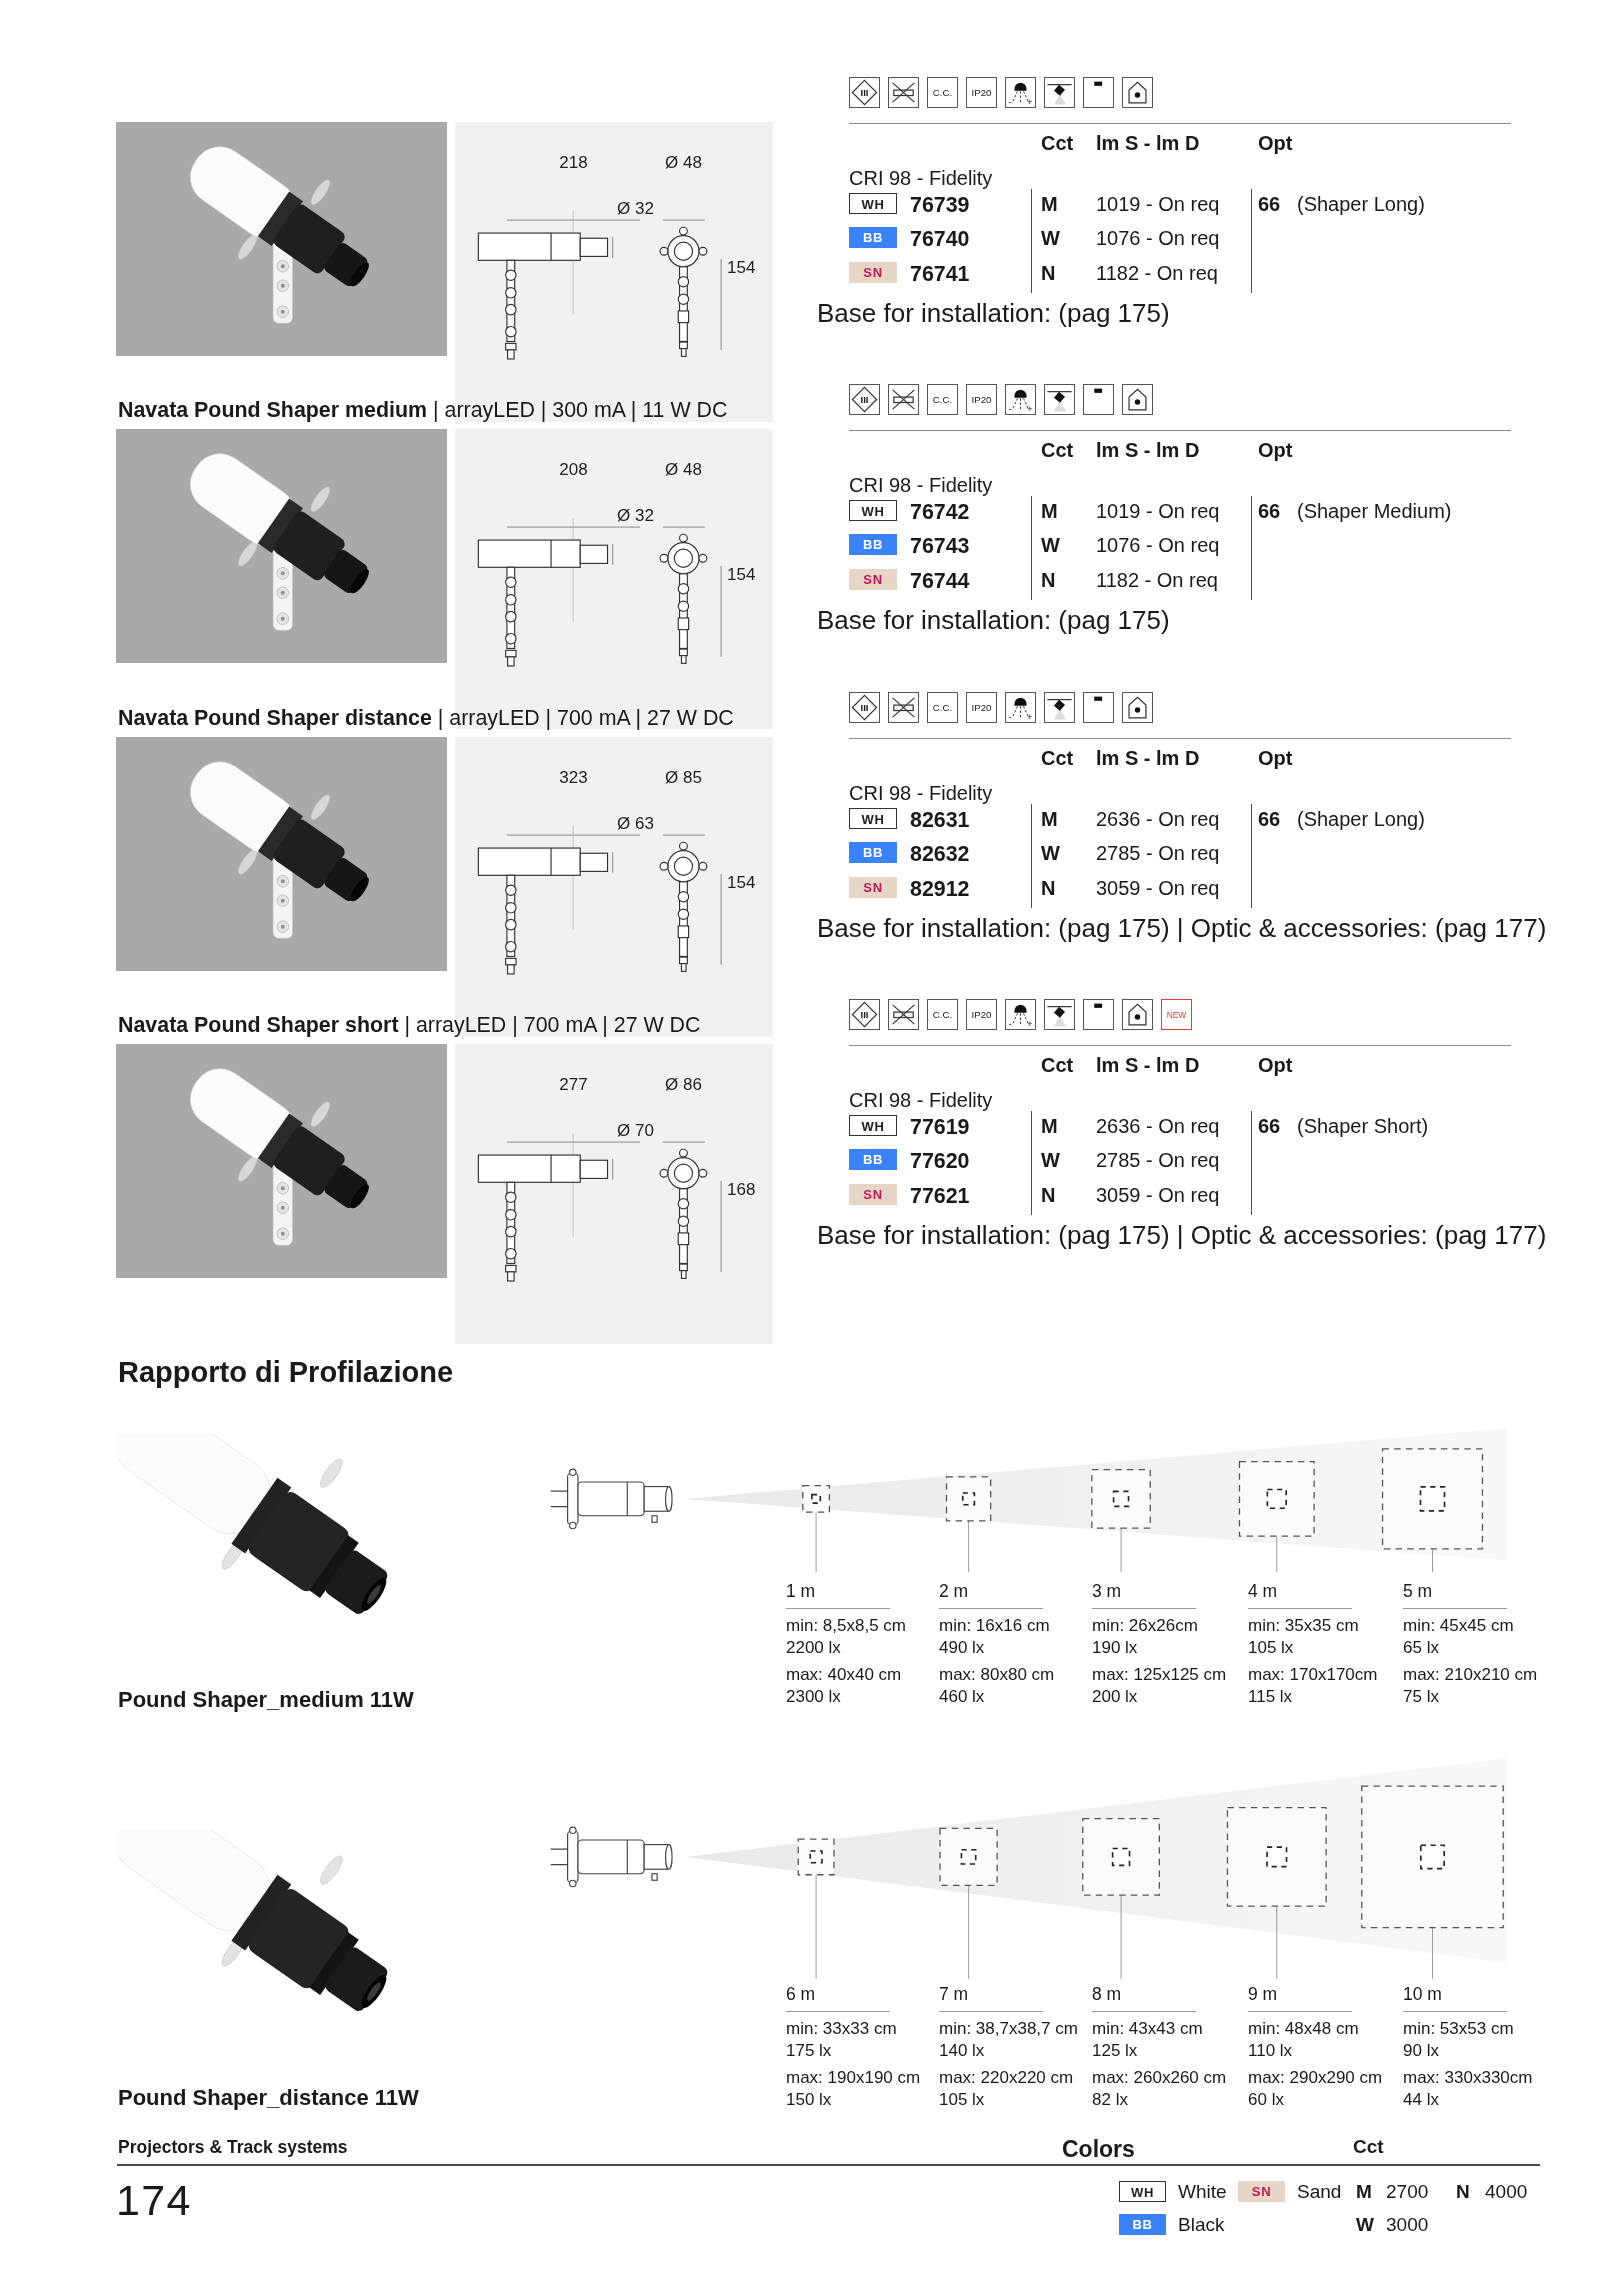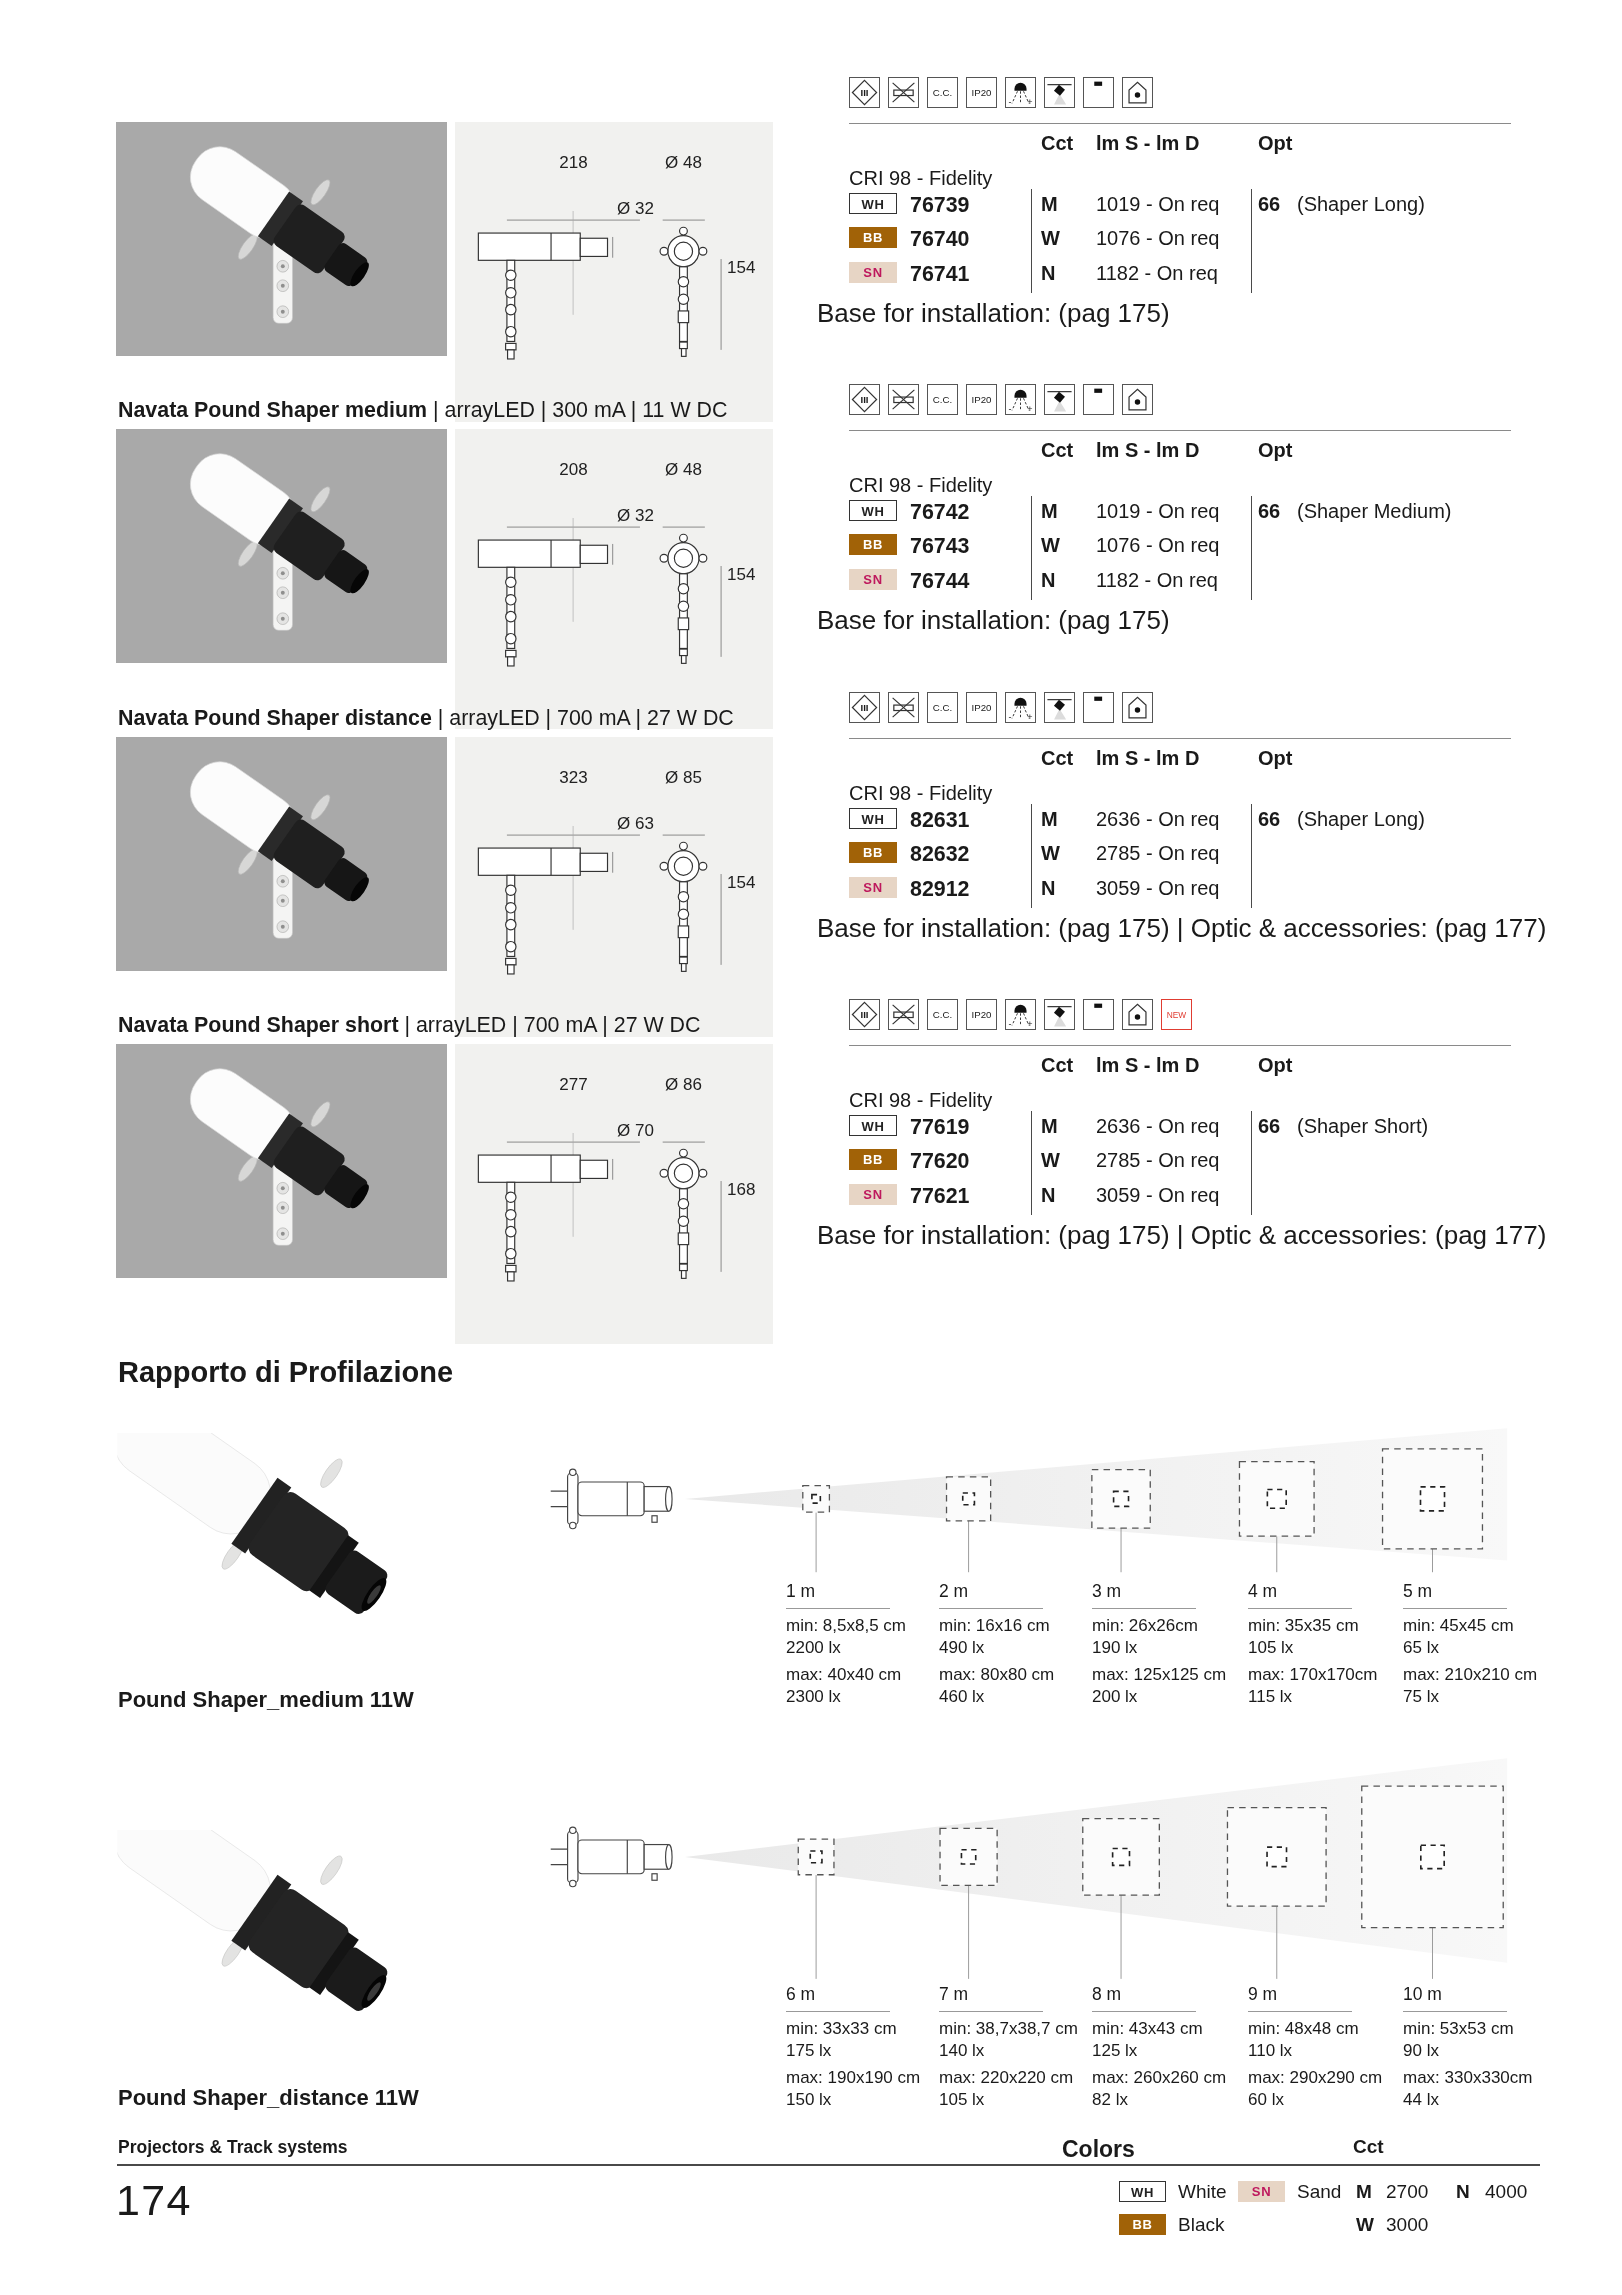--- a/index.html
+++ b/index.html
@@ -34,21 +34,21 @@
   .thead span{position:absolute;top:55px;font-size:20px;font-weight:bold;white-space:nowrap;}
   .th-cct{left:1041px;}.th-lm{left:1096px;}.th-opt{left:1258px;}
   .cri{position:absolute;left:849px;top:90px;font-size:20px;white-space:nowrap;}
   .vline{position:absolute;top:112px;height:104px;border-left:1.3px solid #4a4a4a;}
   .v1{left:1031px;}.v2{left:1251px;}
   .trow{position:absolute;left:0;top:0;width:1623px;height:27px;}
   .r1{top:116px;}.r2{top:150px;}.r3{top:185px;}
   .trow span{position:absolute;top:0;white-space:nowrap;}
   .badge{left:849px;width:48px;height:21px;line-height:21px;text-align:center;font-size:13px;font-weight:bold;letter-spacing:0.6px;}
   .wh{background:#fff;border:1.3px solid #333;box-sizing:border-box;color:#222;}
-  .bb{background:#a16207;color:#fff;}
+  .bb{background:#3b82f6;color:#fff;}
   .sn{background:#e7d5c5;color:#be185d;}
   .code{left:910px;top:-1.9px;font-size:21.4px;font-weight:bold;}
   .cval{left:1041px;font-size:20px;font-weight:bold;}
   .lmval{left:1096px;font-size:20px;}
   .optc{left:1258px;font-size:20px;font-weight:bold;}
   .optl{left:1297px;font-size:20px;}
   .note{position:absolute;left:817px;top:221px;font-size:26px;white-space:nowrap;}
 
   
   #rapporto-title{position:absolute;left:118px;top:1356px;margin:0;font-size:29px;font-weight:bold;}

